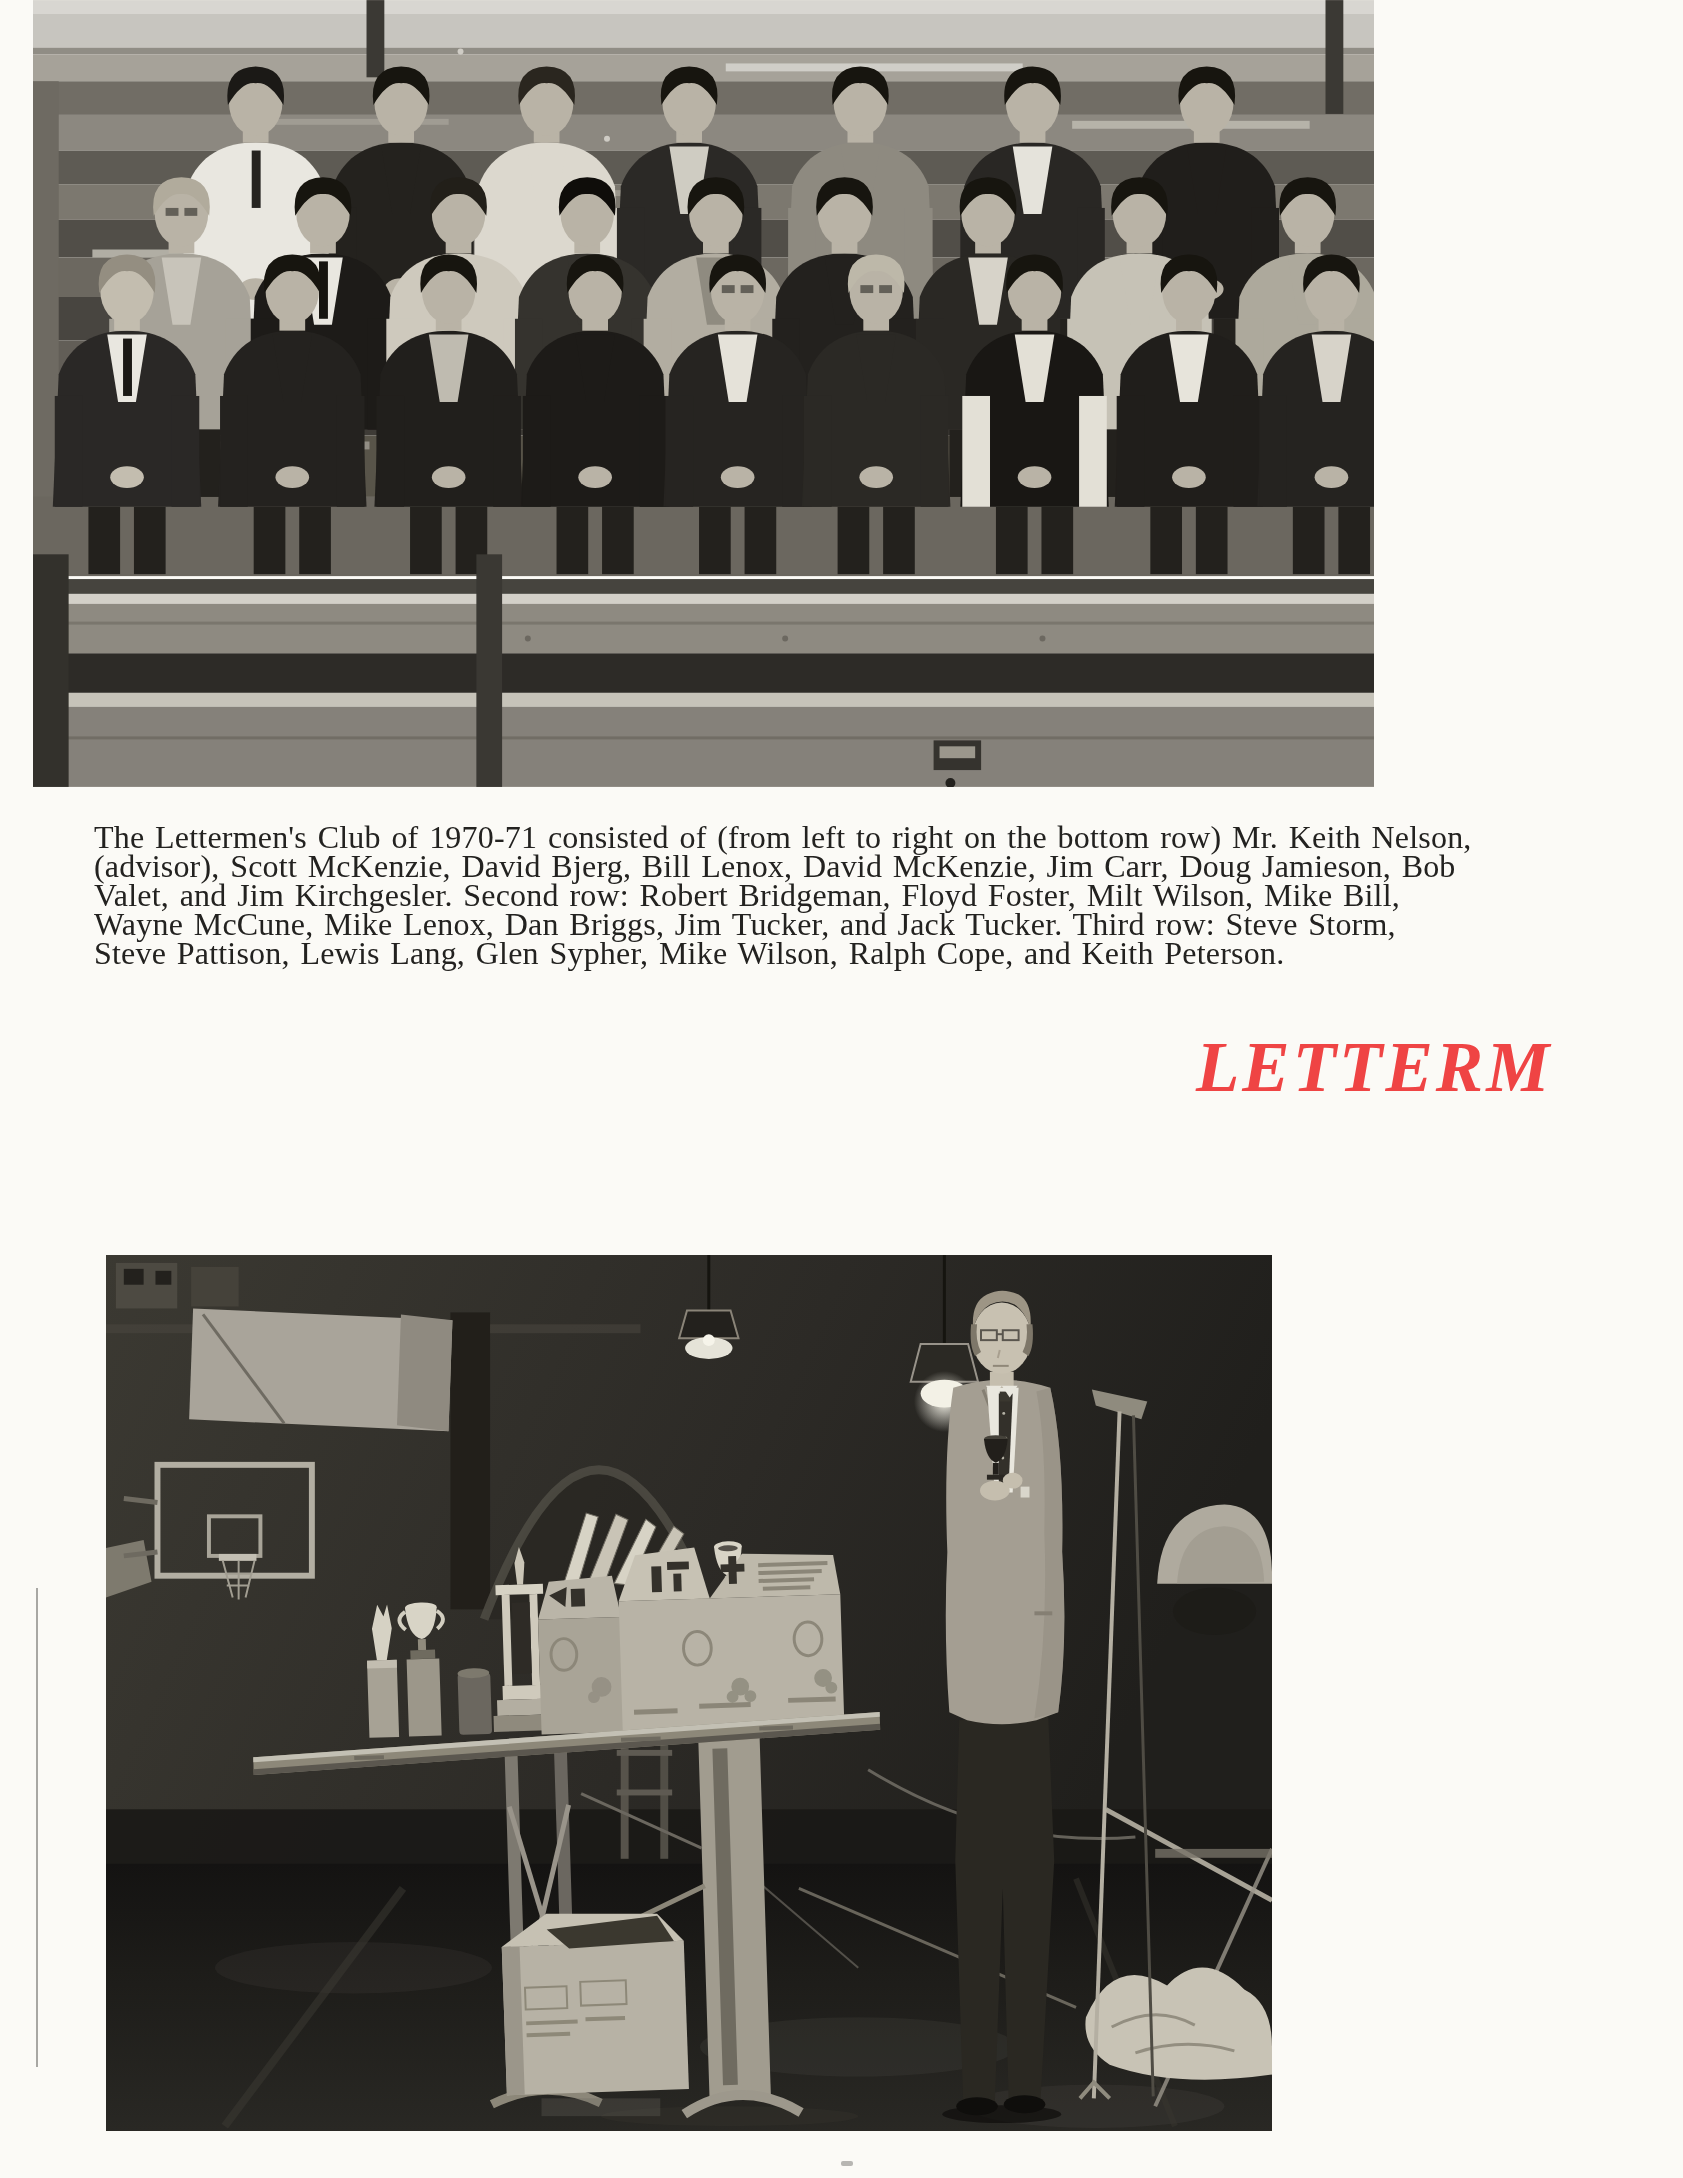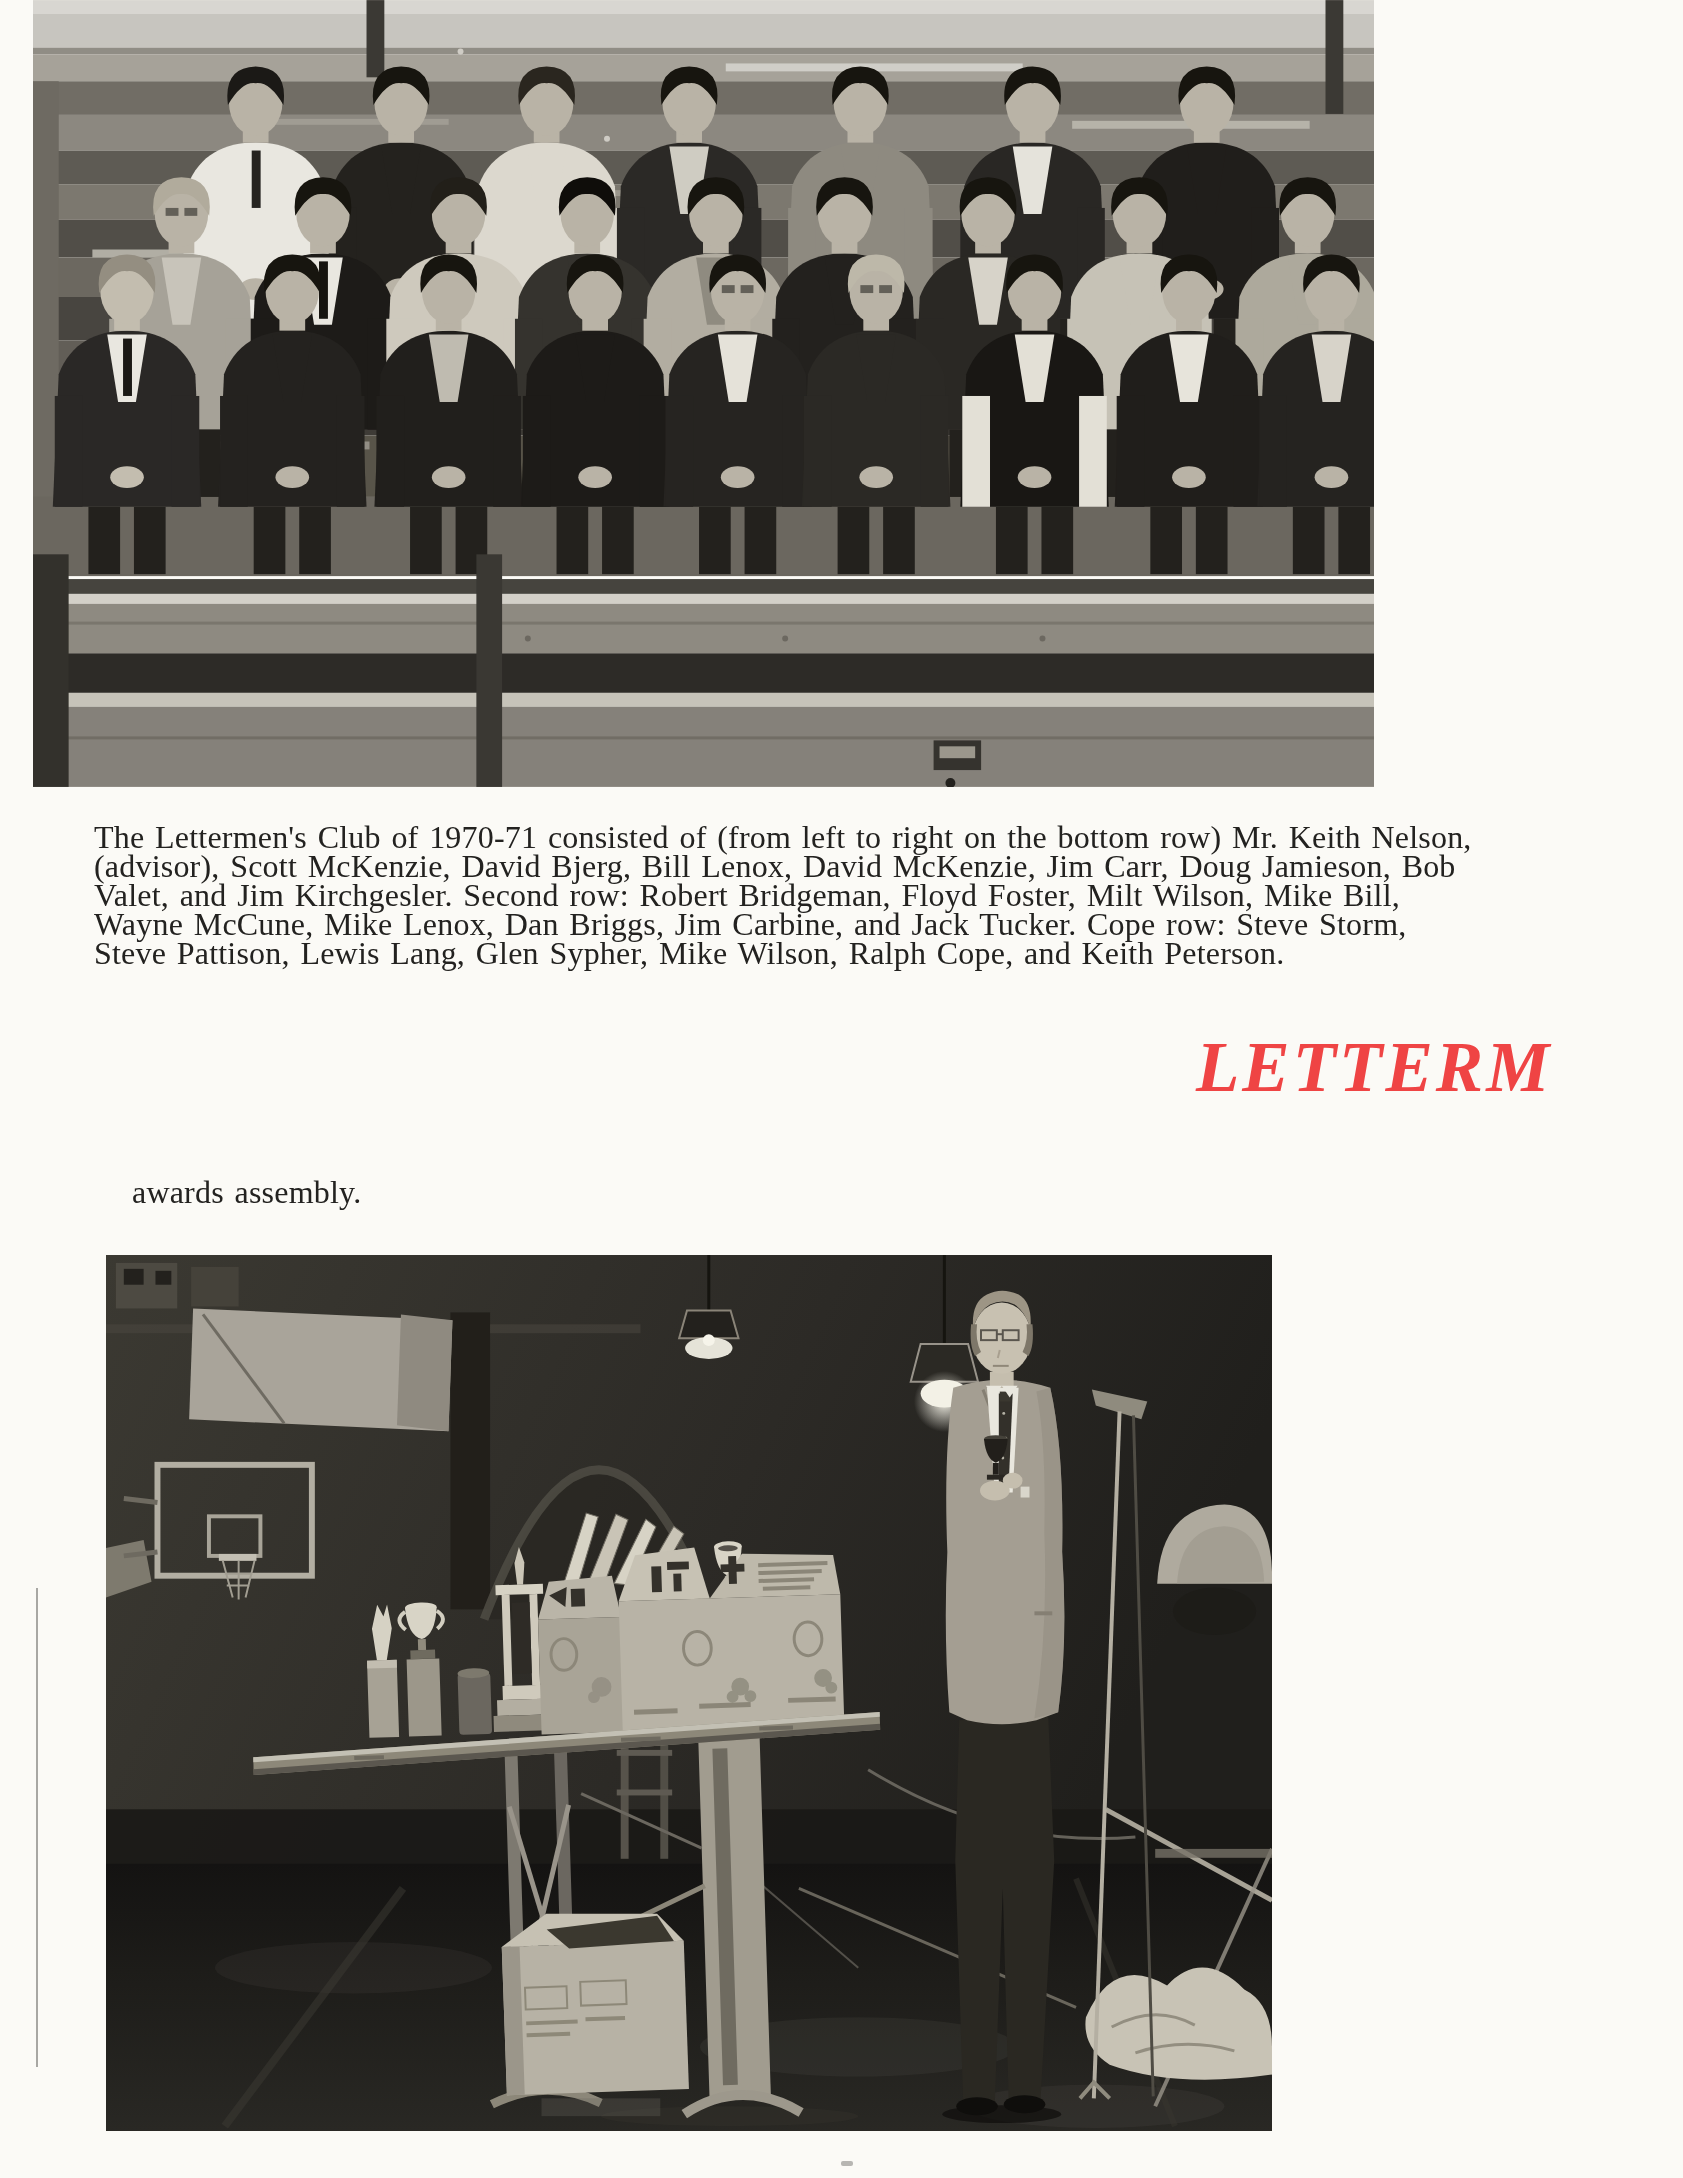--- a/index.html
+++ b/index.html
@@ -138,28 +138,27 @@
     <circle cx="500" cy="645" r="3" fill="#55524b" opacity=".6"></circle>
     <circle cx="760" cy="645" r="3" fill="#55524b" opacity=".6"></circle>
     <circle cx="1020" cy="645" r="3" fill="#55524b" opacity=".6"></circle>
   </g>
 </svg>
 
 <div class="caption" style="left:94px;top:823px;width:1277px;">
   <div class="ln">The Lettermen's Club of 1970-71 consisted of (from left to right on the bottom row) Mr. Keith Nelson,</div>
   <div class="ln">(advisor), Scott McKenzie, David Bjerg, Bill Lenox, David McKenzie, Jim Carr, Doug Jamieson, Bob</div>
   <div class="ln">Valet, and Jim Kirchgesler. Second row: Robert Bridgeman, Floyd Foster, Milt Wilson, Mike Bill,</div>
-  <div class="ln">Wayne McCune, Mike Lenox, Dan Briggs, Jim Carbine, and Jack Tucker. Cope row: Steve Storm,</div>
+  <div class="ln">Wayne McCune, Mike Lenox, Dan Briggs, Jim Tucker, and Jack Tucker. Third row: Steve Storm,</div>
   <div class="ln">Steve Pattison, Lewis Lang, Glen Sypher, Mike Wilson, Ralph Cope, and Keith Peterson.</div>
 </div>
 
 <div class="page-heading">LETTERM</div>
 
 <div class="caption" style="left:132px;top:1178px;width:1168px;">
-  <div class="ln">awards assembly.</div>
 </div>
 
 <svg class="photo" style="left:106px;top:1255px;" width="1166" height="876" viewBox="0 0 1178 885" role="img" aria-label="Mr. Nelson standing in the gym holding a trophy beside a table of award boxes and trophies">
   <defs>
     <linearGradient id="wallG" x1="0" y1="0" x2="1" y2="0.25">
       <stop offset="0" stop-color="#3b3932"></stop>
         <stop offset=".6" stop-color="#2c2a26"></stop>
         <stop offset="1" stop-color="#201f1c"></stop>
     </linearGradient>
     <linearGradient id="floorG" x1="0" y1="0" x2="0" y2="1">

